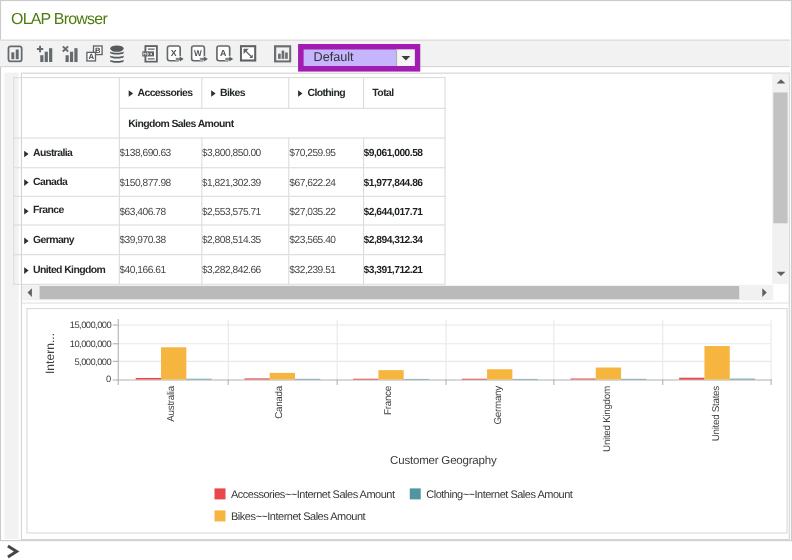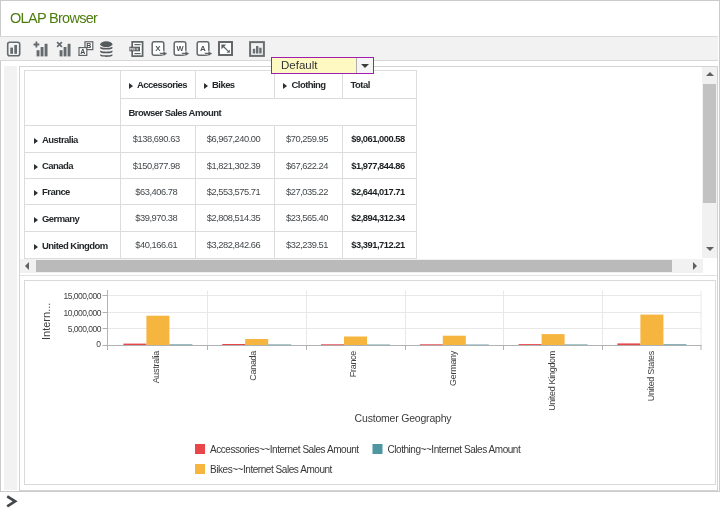--- a/index.html
+++ b/index.html
@@ -3,32 +3,32 @@
 <meta charset="utf-8">
 <style>
   html,body{margin:0;padding:0;}
   body{width:720px;height:509px;background:#fff;font-family:"Liberation Sans",sans-serif;position:relative;overflow:hidden;}
   .abs{position:absolute;}
   
   #widget{left:0;top:0;width:718px;height:490px;border:1px solid #cbcbcb;background:#fff;}
   #title{left:10px;top:10px;font-size:14.5px;color:#4d7c0f;letter-spacing:-0.7px;}
   #toolbar{left:0px;top:36px;width:718px;height:23px;background:#f2f2f2;border-top:1px solid #d8d8d8;border-bottom:1px solid #d8d8d8;}
   .icon{position:absolute;top:41px;}
-  #dd{left:271px;top:40px;width:101px;height:15px;border:1px solid #a21caf;background:#fef9c3;font-size:11.5px;color:#333;margin-top:17px;}
+  #dd{left:271px;top:40px;width:101px;height:15px;border:5px solid #a21caf;background:#c4b5fd;font-size:11.5px;color:#333;}
   #dd .txt{position:absolute;left:9px;top:1px;}
   #dd .btn{position:absolute;right:0;top:0;width:16px;height:15px;border-left:1px solid #aeaeae;background:#f5f5f5;}
   #dd .btn .tri{position:absolute;left:4px;top:6px;width:0;height:0;border-left:4px solid transparent;border-right:4px solid transparent;border-top:4px solid #3c3c3c;}
   
   #strip{left:4px;top:66px;width:13px;height:424px;background:#f2f2f2;}
   
   #panel{left:19px;top:66px;width:697px;height:423px;border:1px solid #d3d3d3;background:#fff;}
   
-  table{border-collapse:collapse;position:absolute;left:24px;top:70px;table-layout:fixed;width:392px;}
+  table{border-collapse:collapse;position:absolute;left:12px;top:70px;table-layout:fixed;width:392px;}
   td{border:1px solid #dcdcdc;font-size:10px;color:#44494c;padding:0;overflow:hidden;white-space:nowrap;box-sizing:border-box;}
-  td.v{text-align:center;padding-right:2.5px;font-size:9.3px;letter-spacing:-0.45px;}
+  td.v{text-align:left;padding-right:2.5px;font-size:9.3px;letter-spacing:-0.45px;}
   td.h{font-weight:bold;color:#24282a;font-size:9.5px;text-align:left;padding-left:8px;letter-spacing:-0.55px;}
   td.rh{font-weight:bold;color:#24282a;font-size:9.5px;text-align:left;padding-left:8.5px;letter-spacing:-0.55px;}
   td.tot{font-weight:bold;color:#1b1f21;}
   .tri-r{display:inline-block;width:0;height:0;border-top:3.5px solid transparent;border-bottom:3.5px solid transparent;border-left:4.5px solid #2a2e30;margin-right:4.5px;vertical-align:-1px;}
   
   #vsb{left:702px;top:67px;width:15px;height:191px;background:#f1f1f1;}
   #vsb .thumb{position:absolute;left:1px;top:17px;width:13px;height:119px;background:#c2c2c2;}
   #hsb{left:20px;top:259px;width:683px;height:14px;background:#f1f1f1;}
   #hsb .thumb{position:absolute;left:16px;top:1px;width:636px;height:12px;background:#bababa;}
   .arr{position:absolute;width:0;height:0;}
@@ -57,26 +57,26 @@
     </colgroup>
 <tbody>
       <tr>
   <td class="rh" rowspan="2"></td>
   <td class="h" style="height:28px"><span class="tri-r"></span>Accessories</td>
   <td class="h"><span class="tri-r"></span>Bikes</td>
   <td class="h"><span class="tri-r"></span>Clothing</td>
   <td class="h">Total</td>
 </tr>
 <tr>
-        <td class="h" colspan="4" style="height:27px">Browser Sales Amount</td>
+        <td class="h" colspan="4" style="height:27px">Kingdom Sales Amount</td>
       </tr>
 <tr>
   <td class="rh" style="height:27px"><span class="tri-r"></span>Australia</td>
   <td class="v">$138,690.63</td>
-        <td class="v">$6,967,240.00</td>
+        <td class="v">$3,800,850.00</td>
         <td class="v">$70,259.95</td>
         <td class="v tot">$9,061,000.58</td>
 </tr>
 <tr>
   <td class="rh" style="height:26px"><span class="tri-r"></span>Canada</td>
   <td class="v">$150,877.98</td>
         <td class="v">$1,821,302.39</td>
         <td class="v">$67,622.24</td>
         <td class="v tot">$1,977,844.86</td>
 </tr>

